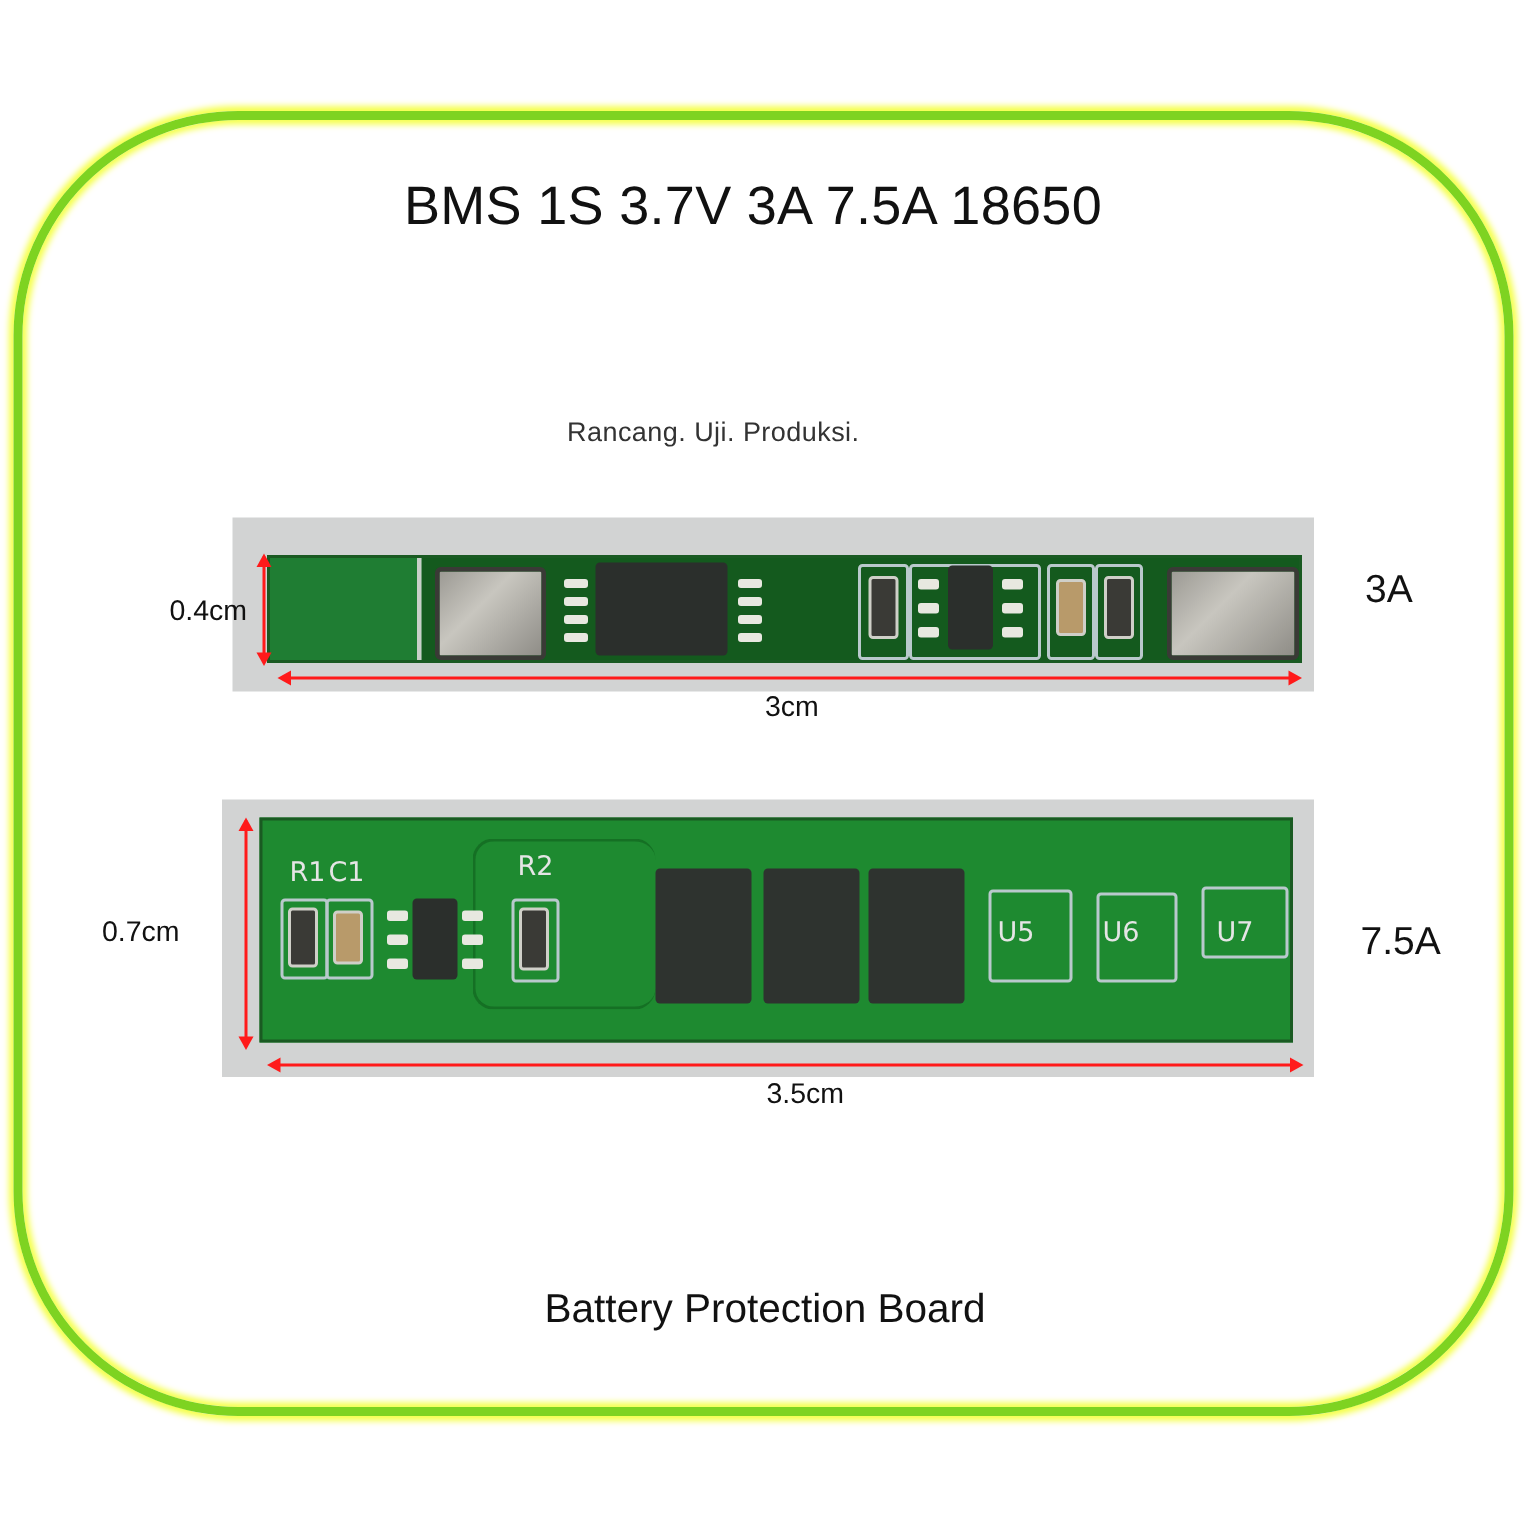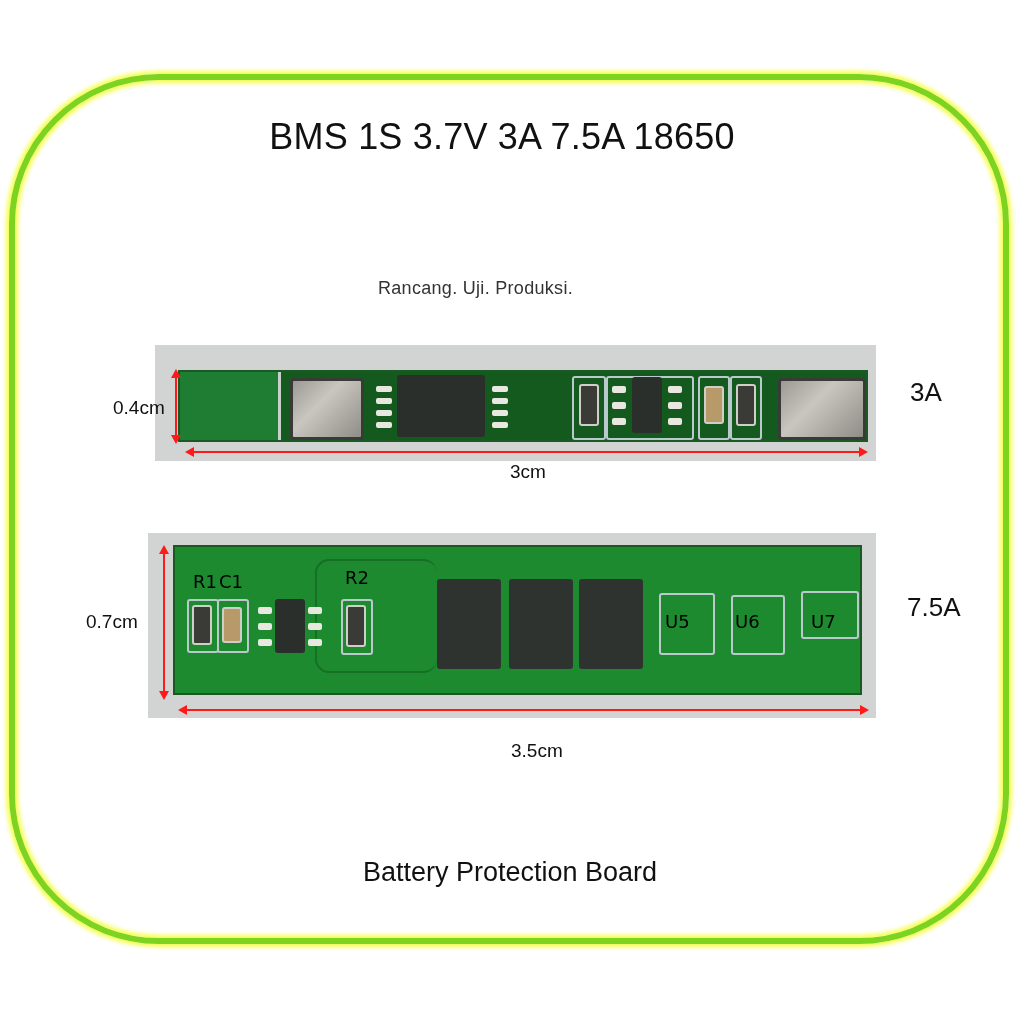--- a/index.html
+++ b/index.html
@@ -28,21 +28,21 @@
 
   .pcb { position: absolute; background: #1f7f2c; border: 2px solid #1a5a22; box-sizing: border-box; }
   .pcb1 { left: 23px; top: 25px; width: 690px; height: 72px; background: #145a1e; }
   .pad-plain { position: absolute; left: 0; top: 0; width: 98px; height: 68px; background: #1f7d33; border-right: 3px solid #c9cfc9; }
   .contact { position: absolute; background: linear-gradient(135deg,#9c9a94,#c8c6bf 40%,#8f8d87); border: 3px solid #3a3a36; border-radius: 4px; }
   .chip { position: absolute; background: #2b2f2c; border-radius: 3px; }
   .leg { position: absolute; background: #e8e8e0; border-radius: 2px; }
   .silk { position: absolute; border: 2px solid #b9c9cc; border-radius: 3px; }
   .res { position: absolute; background: #3a3a36; border: 2px solid #cfcfc8; border-radius: 3px; }
   .cap { position: absolute; background: #b89a6a; border: 2px solid #cfcfc8; border-radius: 3px; }
-  .silk-label { position: absolute; color: #000000; font-size: 18px; font-family: "DejaVu Sans", sans-serif; }
+  .silk-label { position: absolute; color: #e5e5e5; font-size: 18px; font-family: "DejaVu Sans", sans-serif; }
 
   .pcb2 { left: 25px; top: 12px; width: 689px; height: 150px; background: #1e8a30; }
   .trace { position: absolute; border: 2px solid #157024; }
   .mosfet { position: absolute; background: #2e332f; width: 64px; height: 90px; top: 32px; border-radius: 3px; }
 
   .arrow-h { position: absolute; height: 2px; background: #ff1a1a; }
   .arrow-v { position: absolute; width: 2px; background: #ff1a1a; }
   .tri { position: absolute; width: 0; height: 0; }
 
   .dim { position: absolute; font-size: 19px; color: #111; }
@@ -131,19 +131,19 @@
     <div class="silk" style="left:626px;top:44px;width:54px;height:44px;"></div>
     <div class="silk-label" style="left:636px;top:64px;">U7</div>
   </div>
   <div class="arrow-v" style="left:15px;top:14px;height:150px;"></div>
   <div class="tri" style="left:11px;top:12px;border-left:5px solid transparent;border-right:5px solid transparent;border-bottom:9px solid #ff1a1a;"></div>
   <div class="tri" style="left:11px;top:158px;border-left:5px solid transparent;border-right:5px solid transparent;border-top:9px solid #ff1a1a;"></div>
   <div class="arrow-h" style="left:36px;top:176px;width:678px;"></div>
   <div class="tri" style="left:30px;top:172px;border-top:5px solid transparent;border-bottom:5px solid transparent;border-right:9px solid #ff1a1a;"></div>
   <div class="tri" style="left:712px;top:172px;border-top:5px solid transparent;border-bottom:5px solid transparent;border-left:9px solid #ff1a1a;"></div>
 </div>
-<div class="dim" style="left:86px;top:611px;">0.7cm</div>
-<div class="dim" style="left:511px;top:719px;margin-top:21px;">3.5cm</div>
-<div class="rating" style="left:907px;top:592px;">7.5A</div>
+<div class="dim" style="left:68px;top:611px;">0.7cm</div>
+<div class="dim" style="left:511px;top:719px;">3.5cm</div>
+<div class="rating" style="left:907px;top:612px;">7.5A</div>
 
 <div class="caption">
   <div>Battery Protection Board</div>
 </div>
 
 </body></html>

